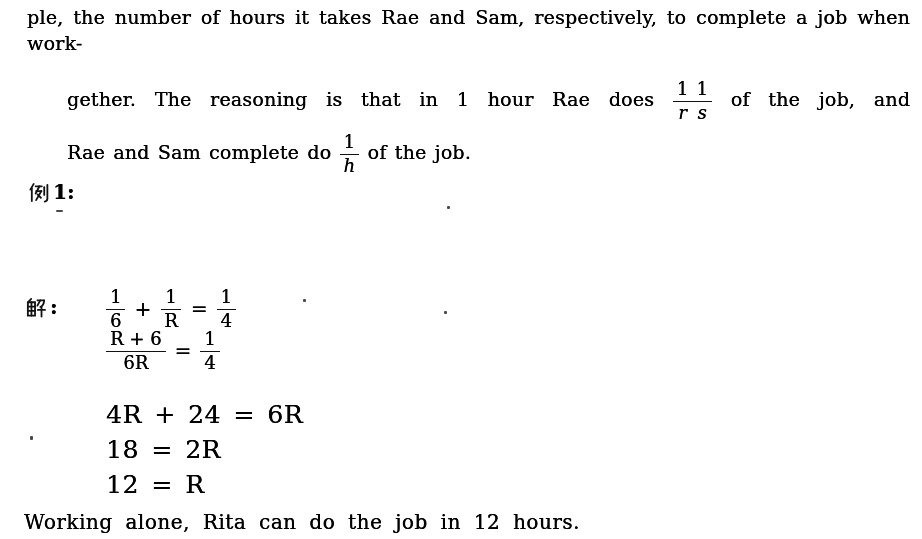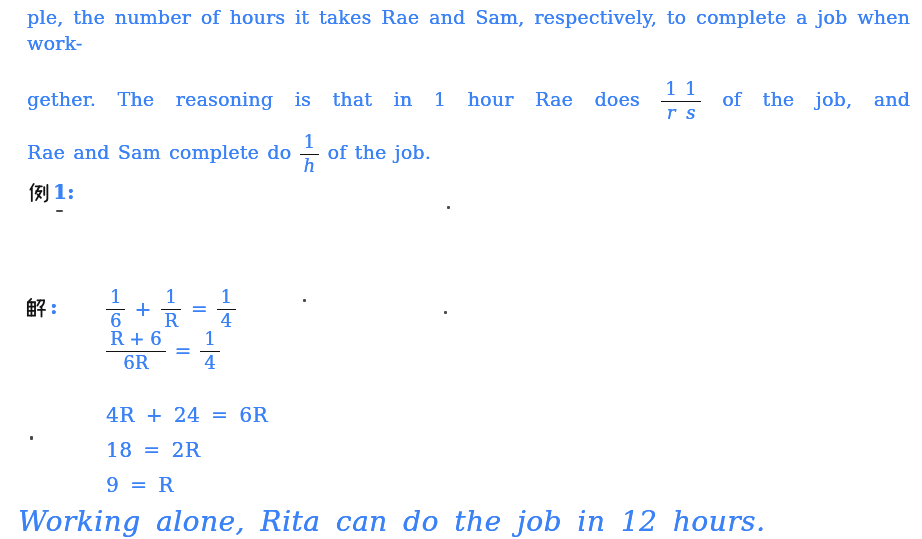--- a/index.html
+++ b/index.html
@@ -1,47 +1,47 @@
 <!DOCTYPE html>
 <html><head>
 <meta charset="utf-8">
 <style>
   html, body { margin:0; padding:0; background:#ffffff; }
   .page {
     position:relative; width:922px; height:539px; background:#ffffff;
-    color:#3b82f6; font-family:"DejaVu Serif","Liberation Serif",serif;
+    color:#000000; font-family:"DejaVu Serif","Liberation Serif",serif;
     overflow:hidden; text-shadow:0.3px 0 0 currentColor;
   }
   .ln {
     position:absolute; left:27px; right:12px;
     font-size:19px; line-height:26px; letter-spacing:0.2px; word-spacing:2px;
   }
   .just { text-align:justify; text-align-last:justify; }
-  .tall { line-height:46px; }
+  .tall { line-height:46px;margin-left:40px; }
   .var { font-style:italic; }
   .fr {
     display:inline-flex; flex-direction:column; align-items:center;
     vertical-align:middle; line-height:1; text-align:center; text-align-last:center;
     word-spacing:normal;
   }
   .fr .n { display:block; font-size:18px; line-height:1.05; padding:0 4px 2px; border-bottom:1.7px solid #121212; white-space:pre; }
   .fr .d { display:block; font-size:18px; line-height:1.05; padding:2px 4px 0; white-space:pre; }
   .lbl {
     position:absolute; display:flex; align-items:center; gap:4px;
     font-weight:bold; font-size:20px; line-height:22px;
   }
   .cjk { display:inline-block; width:21px; height:21px; }
   .cjk svg { display:block; width:21px; height:21px; }
   .cjk path { fill:none; stroke:#121212; stroke-width:1.9; stroke-linecap:round; }
   .eq {
     position:absolute; display:flex; align-items:center; gap:9px;
     font-size:20px;
   }
-  .eqtxt { font-size:20px; word-spacing:4px; letter-spacing:0.5px; right:auto;text-align:right; }
-  .concl { left:18px; right:auto; font-size:28px; word-spacing:6px; letter-spacing:0.5px;font-style:italic; }
+  .eqtxt { font-size:25px; word-spacing:4px; letter-spacing:0.5px; right:auto;text-align:right; }
+  .concl { left:24px; right:auto; font-size:20px; word-spacing:6px; letter-spacing:0.5px; }
   .speck { position:absolute; background:#4a4a4a; border-radius:1px; }
 </style>
 </head>
 <body>
 
 <div class="page">
 
   <div class="ln just" style="top:4px">ple, the number of hours it takes Rae and Sam, respectively, to complete a job when work-</div>
 
 
@@ -117,21 +117,21 @@
       </span>
     <span class="op">=</span>
     <span class="fr">
         <span class="n">1</span>
         <span class="d">4</span>
       </span>
   </div>
 
   <div class="ln eqtxt" style="left:106px;top:402px">4R + 24 = 6R</div>
   <div class="ln eqtxt" style="left:106px;top:437px">18 = 2R</div>
-  <div class="ln eqtxt" style="left:106px;top:472px">9 = R</div>
+  <div class="ln eqtxt" style="left:106px;top:472px">12 = R</div>
 
   <div class="ln concl" style="top:509px">Working alone, Rita can do the job in 12 hours.</div>
 
   <div class="speck" style="left:447px;top:206px;width:3px;height:3px"></div>
   <div class="speck" style="left:56px;top:210px;width:7px;height:2px"></div>
   <div class="speck" style="left:303px;top:299px;width:3px;height:3px"></div>
   <div class="speck" style="left:444px;top:311px;width:3px;height:3px"></div>
   <div class="speck" style="left:30px;top:436px;width:3px;height:4px"></div>
 
 </div>

